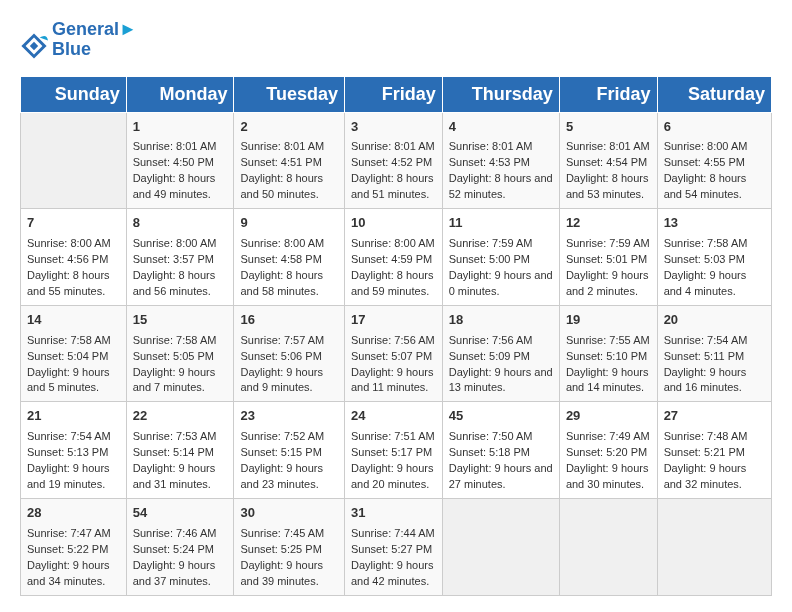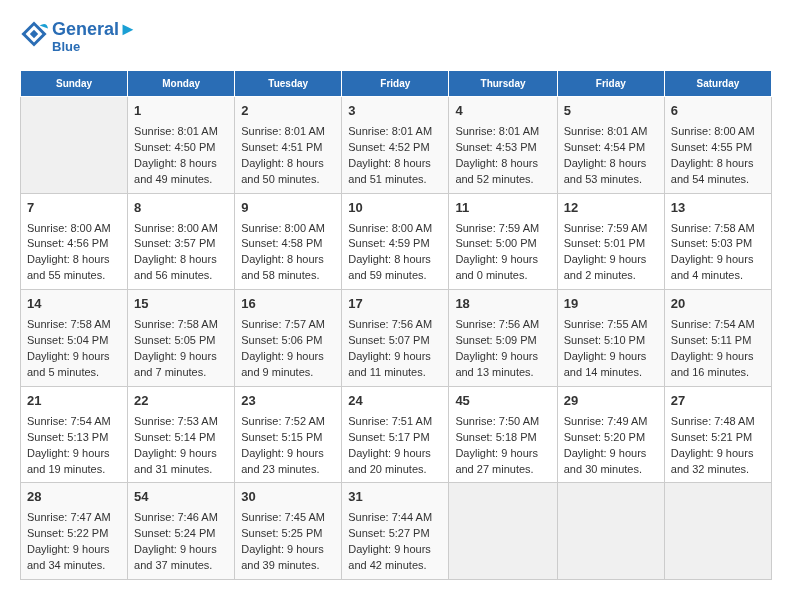--- a/index.html
+++ b/index.html
@@ -11,21 +11,21 @@
       padding: 20px;
     }
     .header-area {
       display: flex;
       justify-content: space-between;
       align-items: flex-start;
       margin-bottom: 16px;
     }
     .logo {
       display: flex;
-      align-items: flex-start;
+      align-items: flex-end;
     }
     .logo-icon {
       width: 28px;
       height: 28px;
       margin-right: 4px;
     }
     .title-area {
       text-align: right;
     }
     .month-year {
@@ -39,22 +39,22 @@
     }
     table {
       width: 100%;
       border-collapse: collapse;
       font-size: 11px;
     }
     thead tr th {
       background-color: #2a6db5;
       color: #fff;
       padding: 7px 6px;
-      text-align: center;
-      font-size: 10px;
+      text-align: right;
+      font-size: 18px;
       font-weight: bold;
       border: 1px solid #fff;
     }
     tbody tr td {
       border: 1px solid #ccc;
       vertical-align: top;
       padding: 5px 6px;
       min-height: 80px;
       height: 90px;
       color: #333;
@@ -83,21 +83,21 @@
 <div class="header-area">
   <div class="logo">
     <svg class="logo-icon" viewBox="0 0 40 40">
       <polygon points="20,2 38,20 20,38 2,20" fill="#2a6db5"></polygon>
       <polygon points="20,8 32,20 20,32 8,20" fill="#fff"></polygon>
       <polygon points="20,14 26,20 20,26 14,20" fill="#2a6db5"></polygon>
       <path d="M 28 8 Q 38 2 40 12" fill="#1a9fd4" stroke="none"></path>
     </svg>
     <div>
       <div style="font-size:18px;font-weight:bold;color:#2a6db5;line-height:1.1;">General<span style="color:#1a9fd4;">►</span></div>
-      <div style="font-size:13px;font-weight:bold;color:#2a6db5;line-height:1.1;">Blue</div>
+      <div style="font-size:18px;font-weight:bold;color:#2a6db5;line-height:1.1;">Blue</div>
     </div>
   </div>
   <div class="title-area">
     <div class="month-year"></div>
     <div class="location"></div>
   </div>
 </div>
 
 <table>
   <thead>

